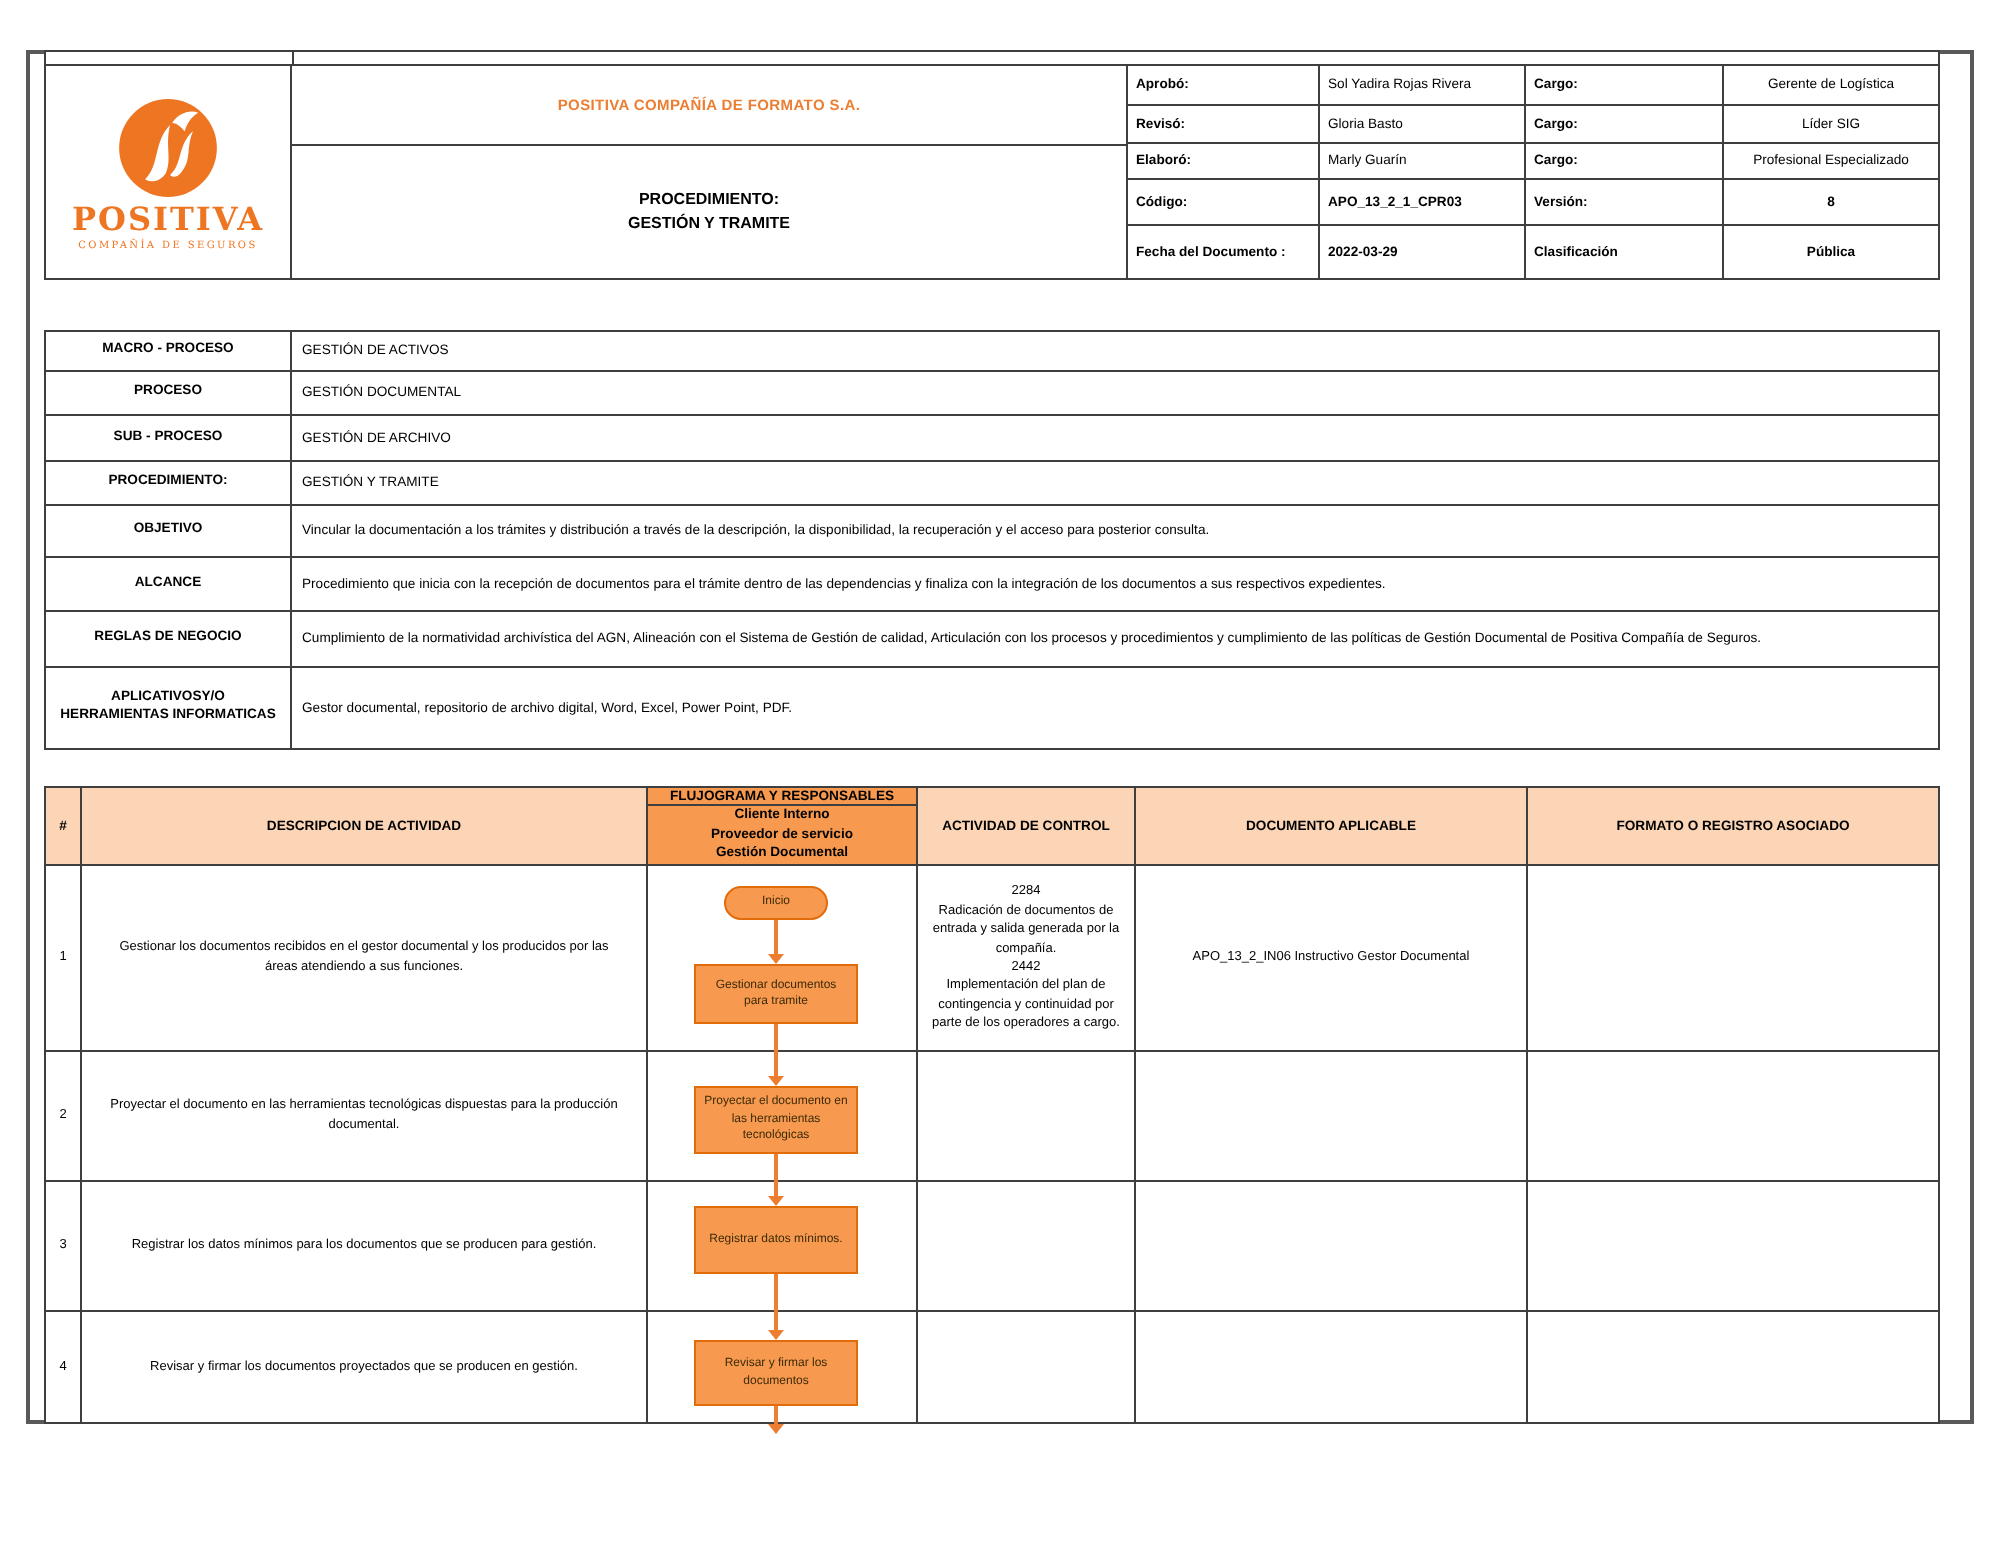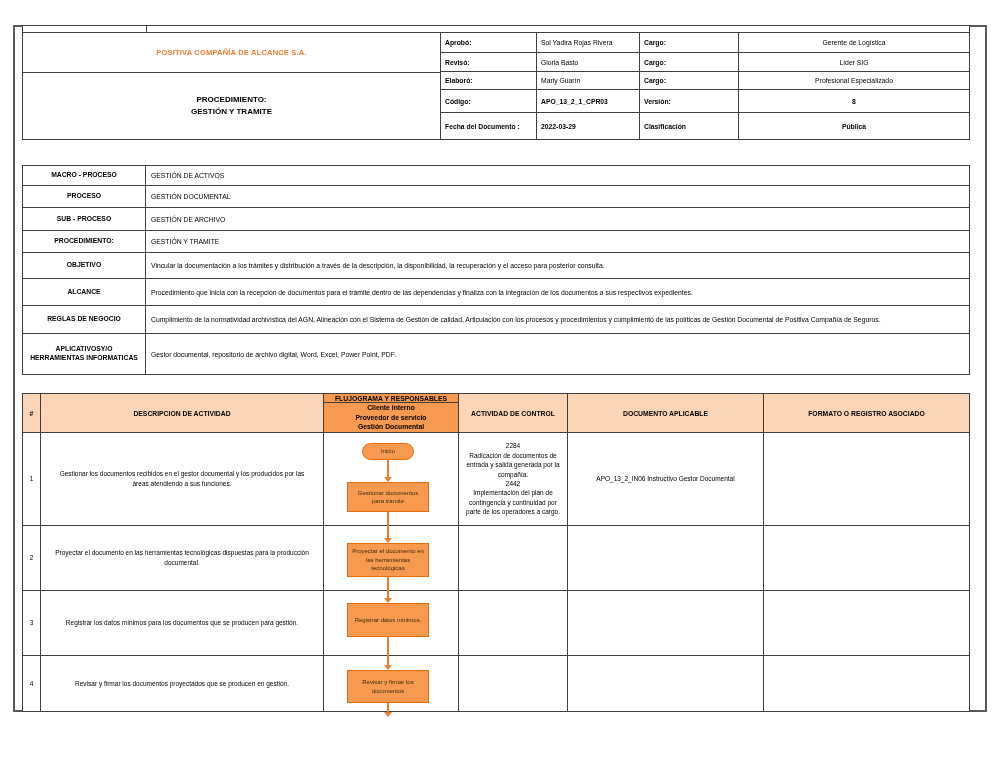--- a/index.html
+++ b/index.html
@@ -72,22 +72,32 @@
 <body>
 
 <div class="page">
   <div class="outer-border"></div>
 
   <div class="hdr-thin">
     <div class="hdr-thin-sep"></div>
   </div>
 
   <div class="hdr">
+    <div class="hdr-logo">
+      <svg width="52" height="52" viewBox="0 0 100 100">
+        <circle cx="50" cy="50" r="47" fill="#EE7623"></circle>
+        <path d="M28 80 C42 67 36 44 52 28 C47 48 54 60 48 74 C43 82 34 84 28 80 Z" fill="#ffffff"></path>
+        <path d="M52 76 C64 66 59 47 74 34 C67 51 73 61 63 73 C59 78 55 79 52 76 Z" fill="#ffffff"></path>
+        <path d="M54 26 C60 17 70 13 79 16 C72 20 68 27 66 34 C62 29 58 26 54 26 Z" fill="#ffffff"></path>
+      </svg>
+      <div class="logo-word">POSITIVA</div>
+      <div class="logo-tag">COMPAÑÍA DE SEGUROS</div>
+    </div>
     <div class="hdr-mid">
-      <div class="hdr-company">POSITIVA COMPAÑÍA DE ALCANCE S.A.</div>
+      <div class="hdr-company">POSITIVA COMPAÑÍA DE FORMATO S.A.</div>
       <div class="hdr-proc">
         <div>PROCEDIMIENTO:</div>
         <div>GESTIÓN Y TRAMITE</div>
       </div>
     </div>
     <div class="hdr-grid">
       <div class="hc hl">Aprobó:</div>
       <div class="hc">Sol Yadira Rojas Rivera</div>
       <div class="hc hl">Cargo:</div>
       <div class="hc hvc lastcol">Gerente de Logística</div>

